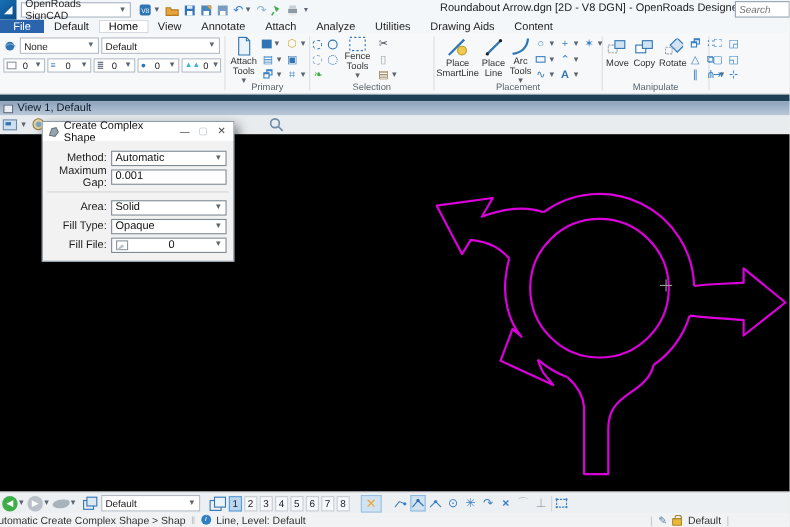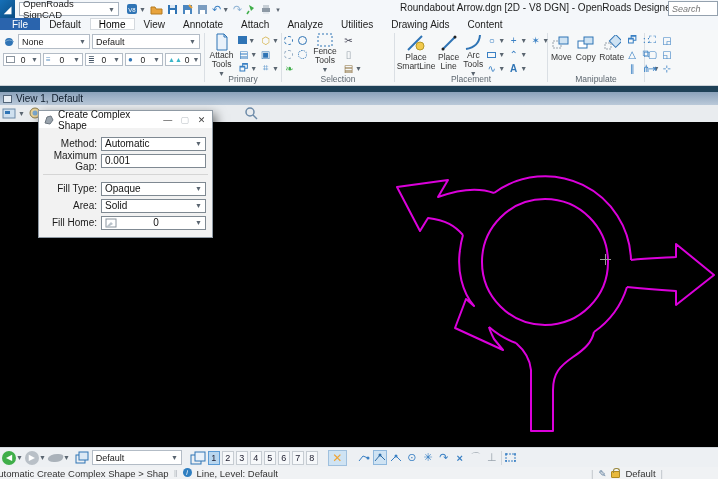--- a/index.html
+++ b/index.html
@@ -500,35 +500,35 @@
         </div>
     </div>
     <div class="drow">
       <span class="dlabel">Maximum Gap:</span>
       <div class="dinput">
           <span>0.001</span>
         </div>
     </div>
     <div class="dsep"></div>
     <div class="drow">
+      <span class="dlabel">Area:</span>
+      <div class="dctrl">
+          <span>Solid</span>
+          <span class="caret">▼</span>
+        </div>
+    </div>
+    <div class="drow">
       <span class="dlabel">Fill Type:</span>
       <div class="dctrl">
           <span>Opaque</span>
           <span class="caret">▼</span>
         </div>
     </div>
     <div class="drow">
-      <span class="dlabel">Area:</span>
-      <div class="dctrl">
-          <span>Solid</span>
-          <span class="caret">▼</span>
-        </div>
-    </div>
-    <div class="drow">
-      <span class="dlabel">Fill Home:</span>
+      <span class="dlabel">Fill File:</span>
       <div class="dctrl">
         <svg width="12" height="10">
             <rect x="1" y="1" width="10" height="8" fill="#fff" stroke="#8a949e"></rect>
             <path d="M1 9 L6 4 L8 6 L3 9 Z" fill="#b9c2ca"></path>
           </svg>
         <span>0</span>
         <span class="caret">▼</span>
       </div>
     </div>
     <div style="height:5px"></div>

